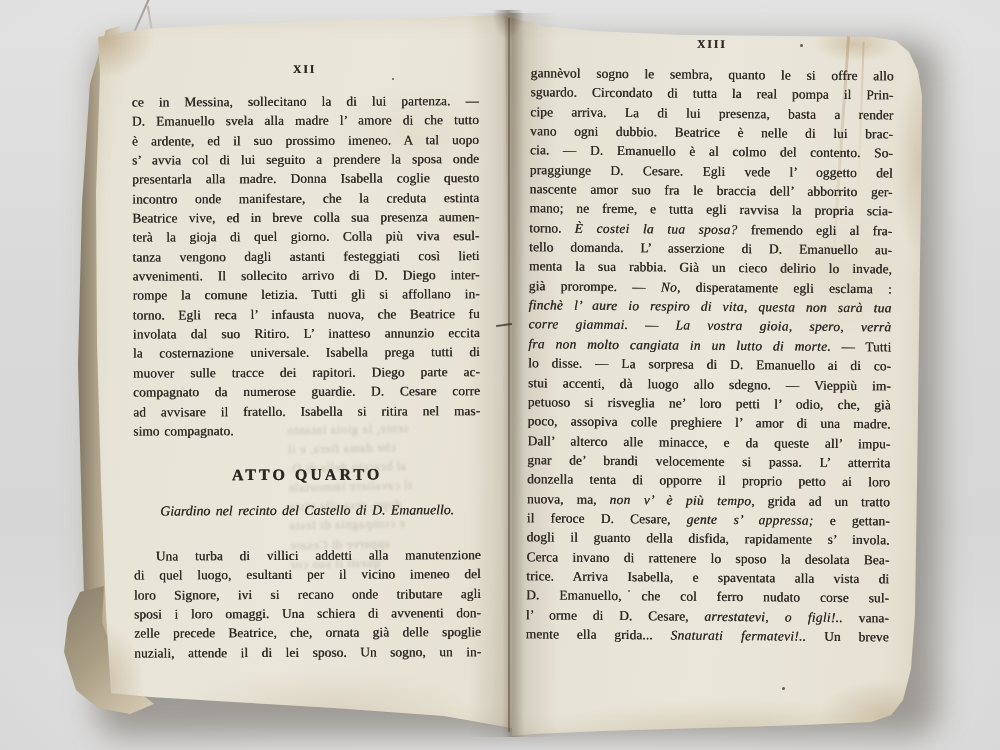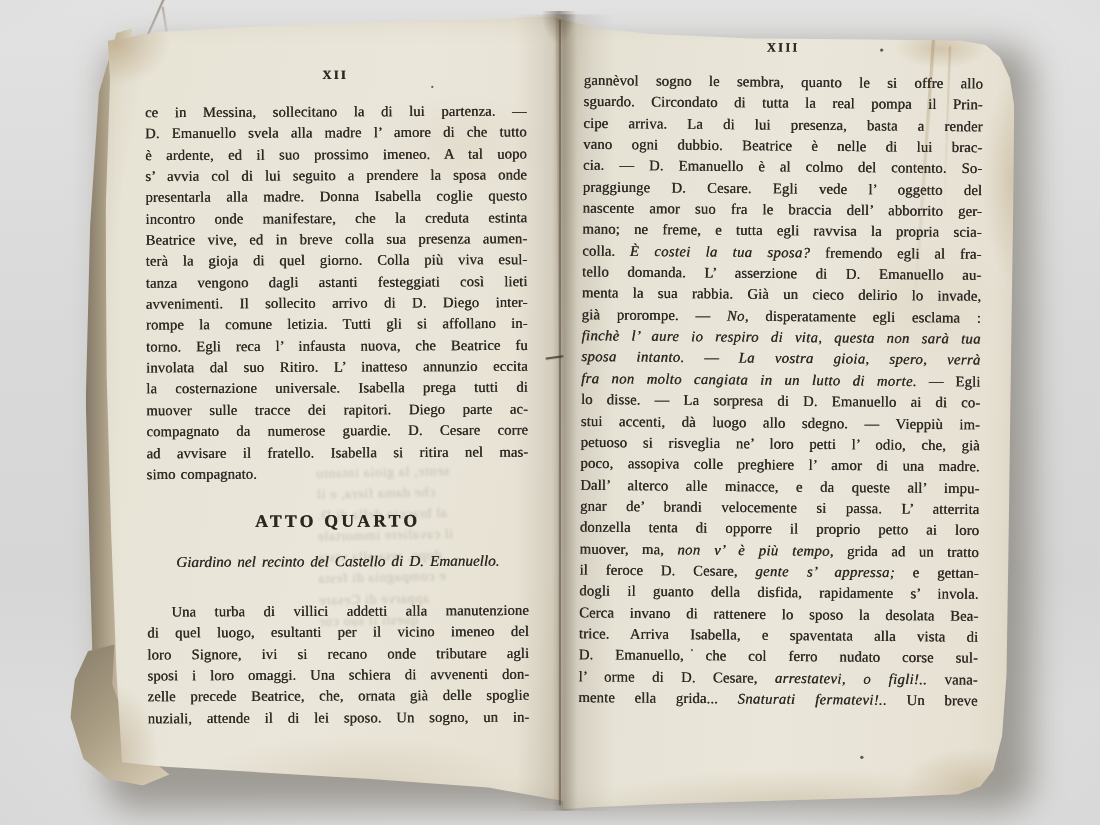--- a/index.html
+++ b/index.html
@@ -163,35 +163,35 @@
     <div class="abs pg-num pg-num-right">XIII</div>
     <div class="abs body body-right">
         <div class="tline"><span>gannèvol sogno le sembra, quanto le si offre allo</span></div>
         <div class="tline"><span>sguardo. Circondato di tutta la real pompa il Prin-</span></div>
         <div class="tline"><span>cipe arriva. La di lui presenza, basta a render</span></div>
         <div class="tline"><span>vano ogni dubbio. Beatrice è nelle di lui brac-</span></div>
         <div class="tline"><span>cia. — D. Emanuello è al colmo del contento. So-</span></div>
         <div class="tline"><span>praggiunge D. Cesare. Egli vede l’ oggetto  del</span></div>
         <div class="tline"><span>nascente amor suo fra le braccia dell’ abborrito ger-</span></div>
         <div class="tline"><span>mano; ne freme, e tutta egli ravvisa la propria scia-</span></div>
-        <div class="tline"><span>colla. </span><span class="it">È costei la tua sposa?</span><span> fremendo egli al fra-</span></div>
+        <div class="tline"><span>torno. </span><span class="it">È costei la tua sposa?</span><span> fremendo egli al fra-</span></div>
         <div class="tline"><span>tello domanda. L’ asserzione di D. Emanuello au-</span></div>
         <div class="tline"><span>menta la sua rabbia. Già un cieco delirio lo invade,</span></div>
         <div class="tline"><span>già prorompe. — </span><span class="it">No</span><span>, disperatamente egli esclama :</span></div>
         <div class="tline"><span class="it">finchè l’ aure io respiro di vita, questa non sarà tua</span></div>
-        <div class="tline"><span class="it">sposa intanto.</span><span> — </span><span class="it">La vostra gioia, spero, verrà</span></div>
-        <div class="tline"><span class="it">fra non molto cangiata in un lutto di morte.</span><span> — Egli</span></div>
+        <div class="tline"><span class="it">corre giammai.</span><span> — </span><span class="it">La vostra gioia, spero, verrà</span></div>
+        <div class="tline"><span class="it">fra non molto cangiata in un lutto di morte.</span><span> — Tutti</span></div>
         <div class="tline"><span>lo disse. — La sorpresa di D. Emanuello ai di co-</span></div>
         <div class="tline"><span>stui accenti, dà luogo allo sdegno. — Vieppiù im-</span></div>
         <div class="tline"><span>petuoso si risveglia ne’ loro petti l’ odio, che, già</span></div>
         <div class="tline"><span>poco, assopiva colle preghiere l’ amor di una madre.</span></div>
         <div class="tline"><span>Dall’ alterco alle minacce, e da queste all’ impu-</span></div>
         <div class="tline"><span>gnar de’ brandi velocemente si passa. L’ atterrita</span></div>
         <div class="tline"><span>donzella tenta di opporre il proprio petto ai loro</span></div>
-        <div class="tline"><span>muover, ma, </span><span class="it">non v’ è più tempo</span><span>, grida ad un tratto</span></div>
+        <div class="tline"><span>nuova, ma, </span><span class="it">non v’ è più tempo</span><span>, grida ad un tratto</span></div>
         <div class="tline"><span>il feroce D. Cesare, </span><span class="it">gente s’ appressa;</span><span> e gettan-</span></div>
         <div class="tline"><span>dogli il guanto della disfida, rapidamente s’ invola.</span></div>
         <div class="tline"><span>Cerca invano di rattenere lo sposo la desolata Bea-</span></div>
         <div class="tline"><span>trice. Arriva Isabella, e spaventata alla vista di</span></div>
         <div class="tline"><span>D. Emanuello, che col ferro nudato corse sul-</span></div>
         <div class="tline"><span>l’ orme di D. Cesare, </span><span class="it">arrestatevi, o figli!..</span><span> vana-</span></div>
         <div class="tline"><span>mente ella grida... </span><span class="it">Snaturati fermatevi!..</span><span> Un breve</span></div>
       </div>
   </div>
 </div>

